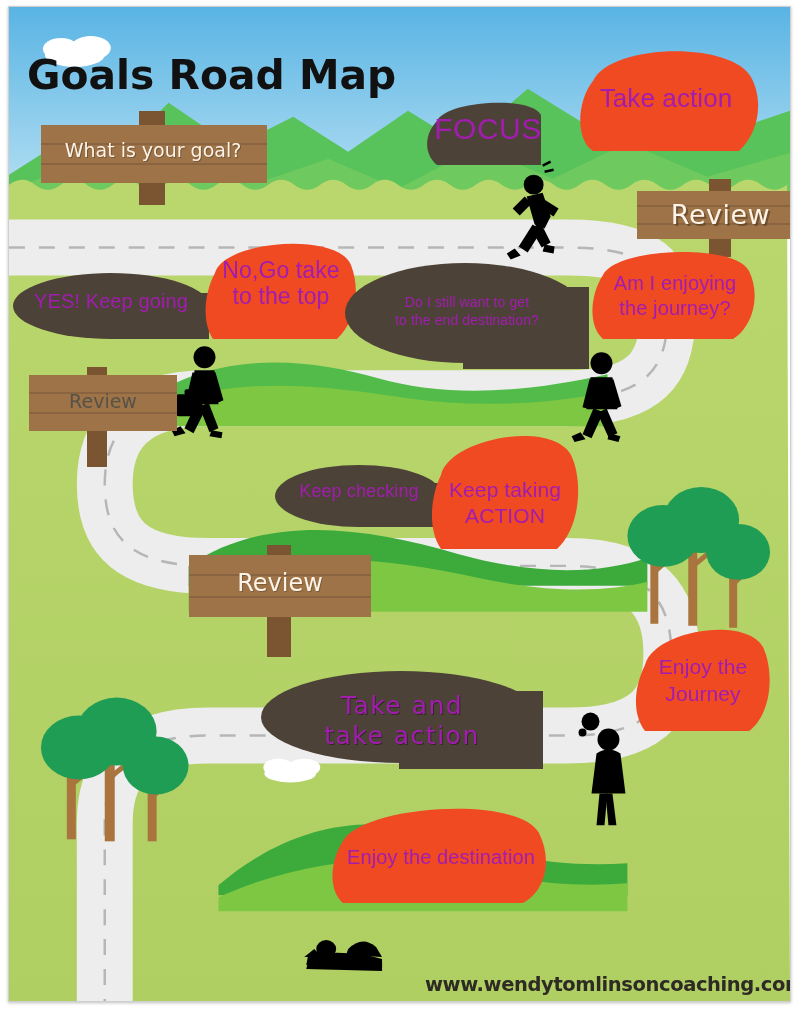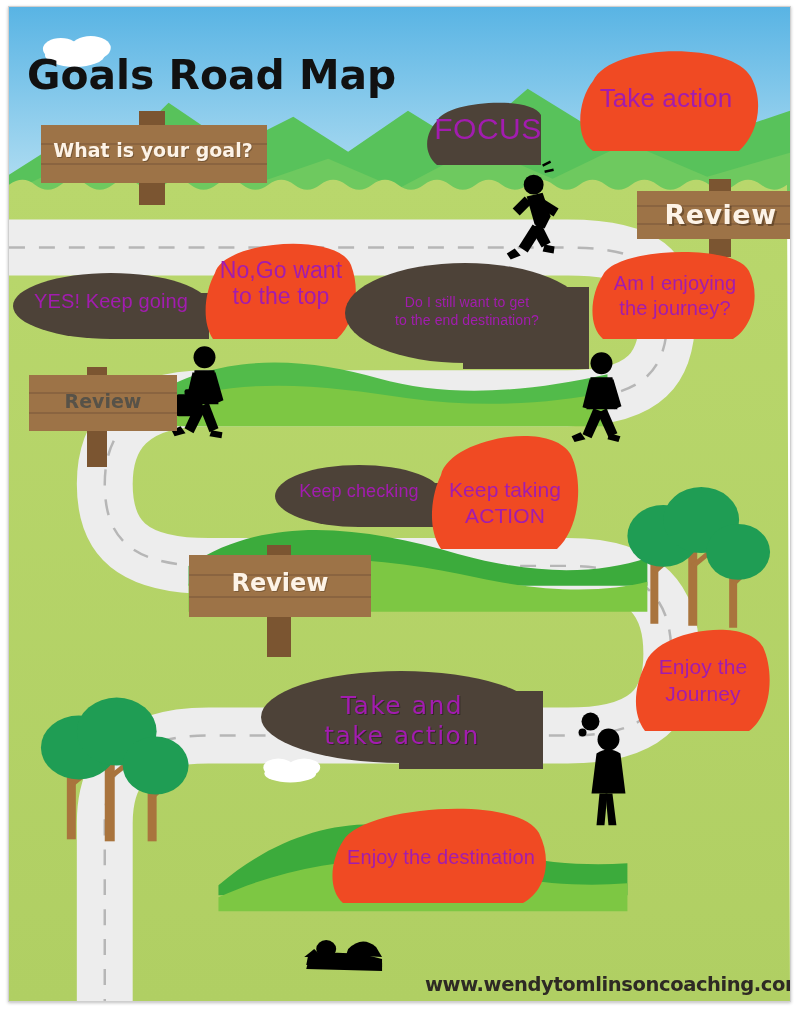--- a/index.html
+++ b/index.html
@@ -53,21 +53,21 @@
     font-weight:700;
     color:#2e2a24;
     letter-spacing:-.4px;
   }
 
   
   .sign-label{
     position:absolute;left:0;width:100%;
     text-align:center;
     font-family:"DejaVu Sans",sans-serif;
-    font-weight:700;
+    font-weight:400;
   }
 </style>
 </head>
 <body>
 
 <div id="canvas">
   <div id="frame">
 
     <svg class="layer" viewBox="0 0 783 996" preserveAspectRatio="none">
       <defs>
@@ -303,21 +303,21 @@
         <rect x="96" y="20" width="100" height="46" fill="#4d4238"></rect>
       </svg>
       <div class="bubble-txt" style="top:18px;font-size:20px;">YES! Keep going</div>
     </div>
 
     <div class="node" style="left:196px;top:232px;width:152px;height:104px;">
       <svg viewBox="0 0 152 104" style="position:absolute;left:0;top:0;width:100%;height:100%">
         <path fill="#f04a23" d="M10,34 C18,2 132,-8 146,26 C156,52 150,84 132,100
                                  L8,100 C-4,82 0,52 10,34 Z"></path>
       </svg>
-      <div class="bubble-txt" style="top:18px;font-size:23px;line-height:1.15;">No,Go want
+      <div class="bubble-txt" style="top:18px;font-size:23px;line-height:1.15;">No,Go take
 to the top</div>
     </div>
 
     <div class="node" style="left:336px;top:256px;width:244px;height:106px;">
       <svg viewBox="0 0 244 106" style="position:absolute;left:0;top:0;width:100%;height:100%">
         <ellipse cx="120" cy="50" rx="120" ry="50" fill="#4d4238"></ellipse>
         <rect x="118" y="24" width="126" height="82" fill="#4d4238"></rect>
       </svg>
       <div class="bubble-txt" style="top:30px;font-size:14px;line-height:1.3;padding-right:8px;">Do I still want to get
 to the end destination?</div>

